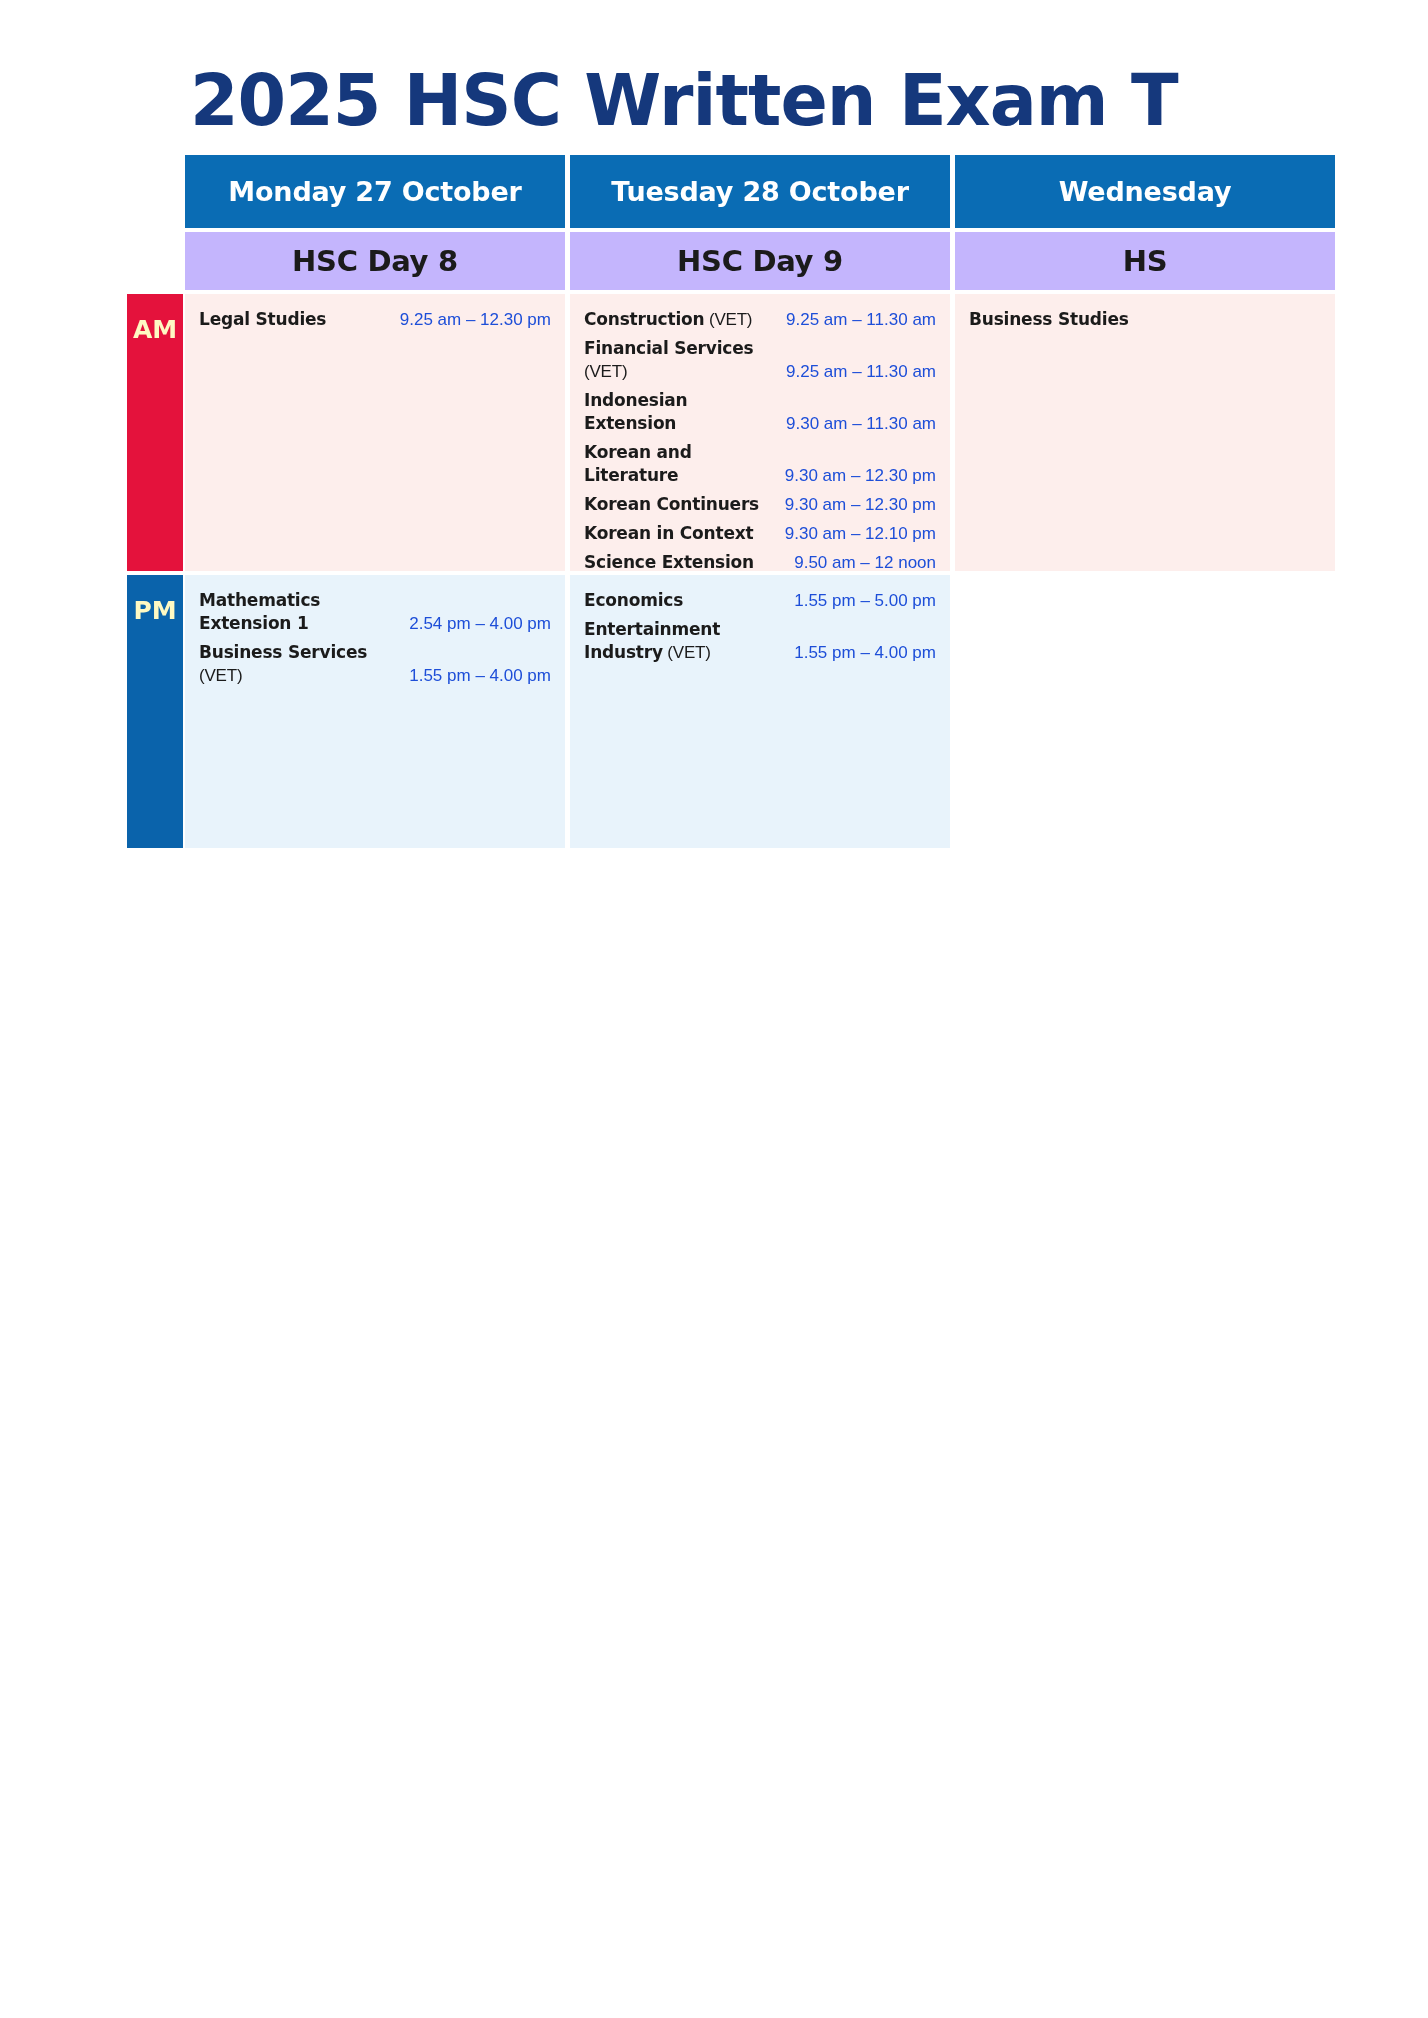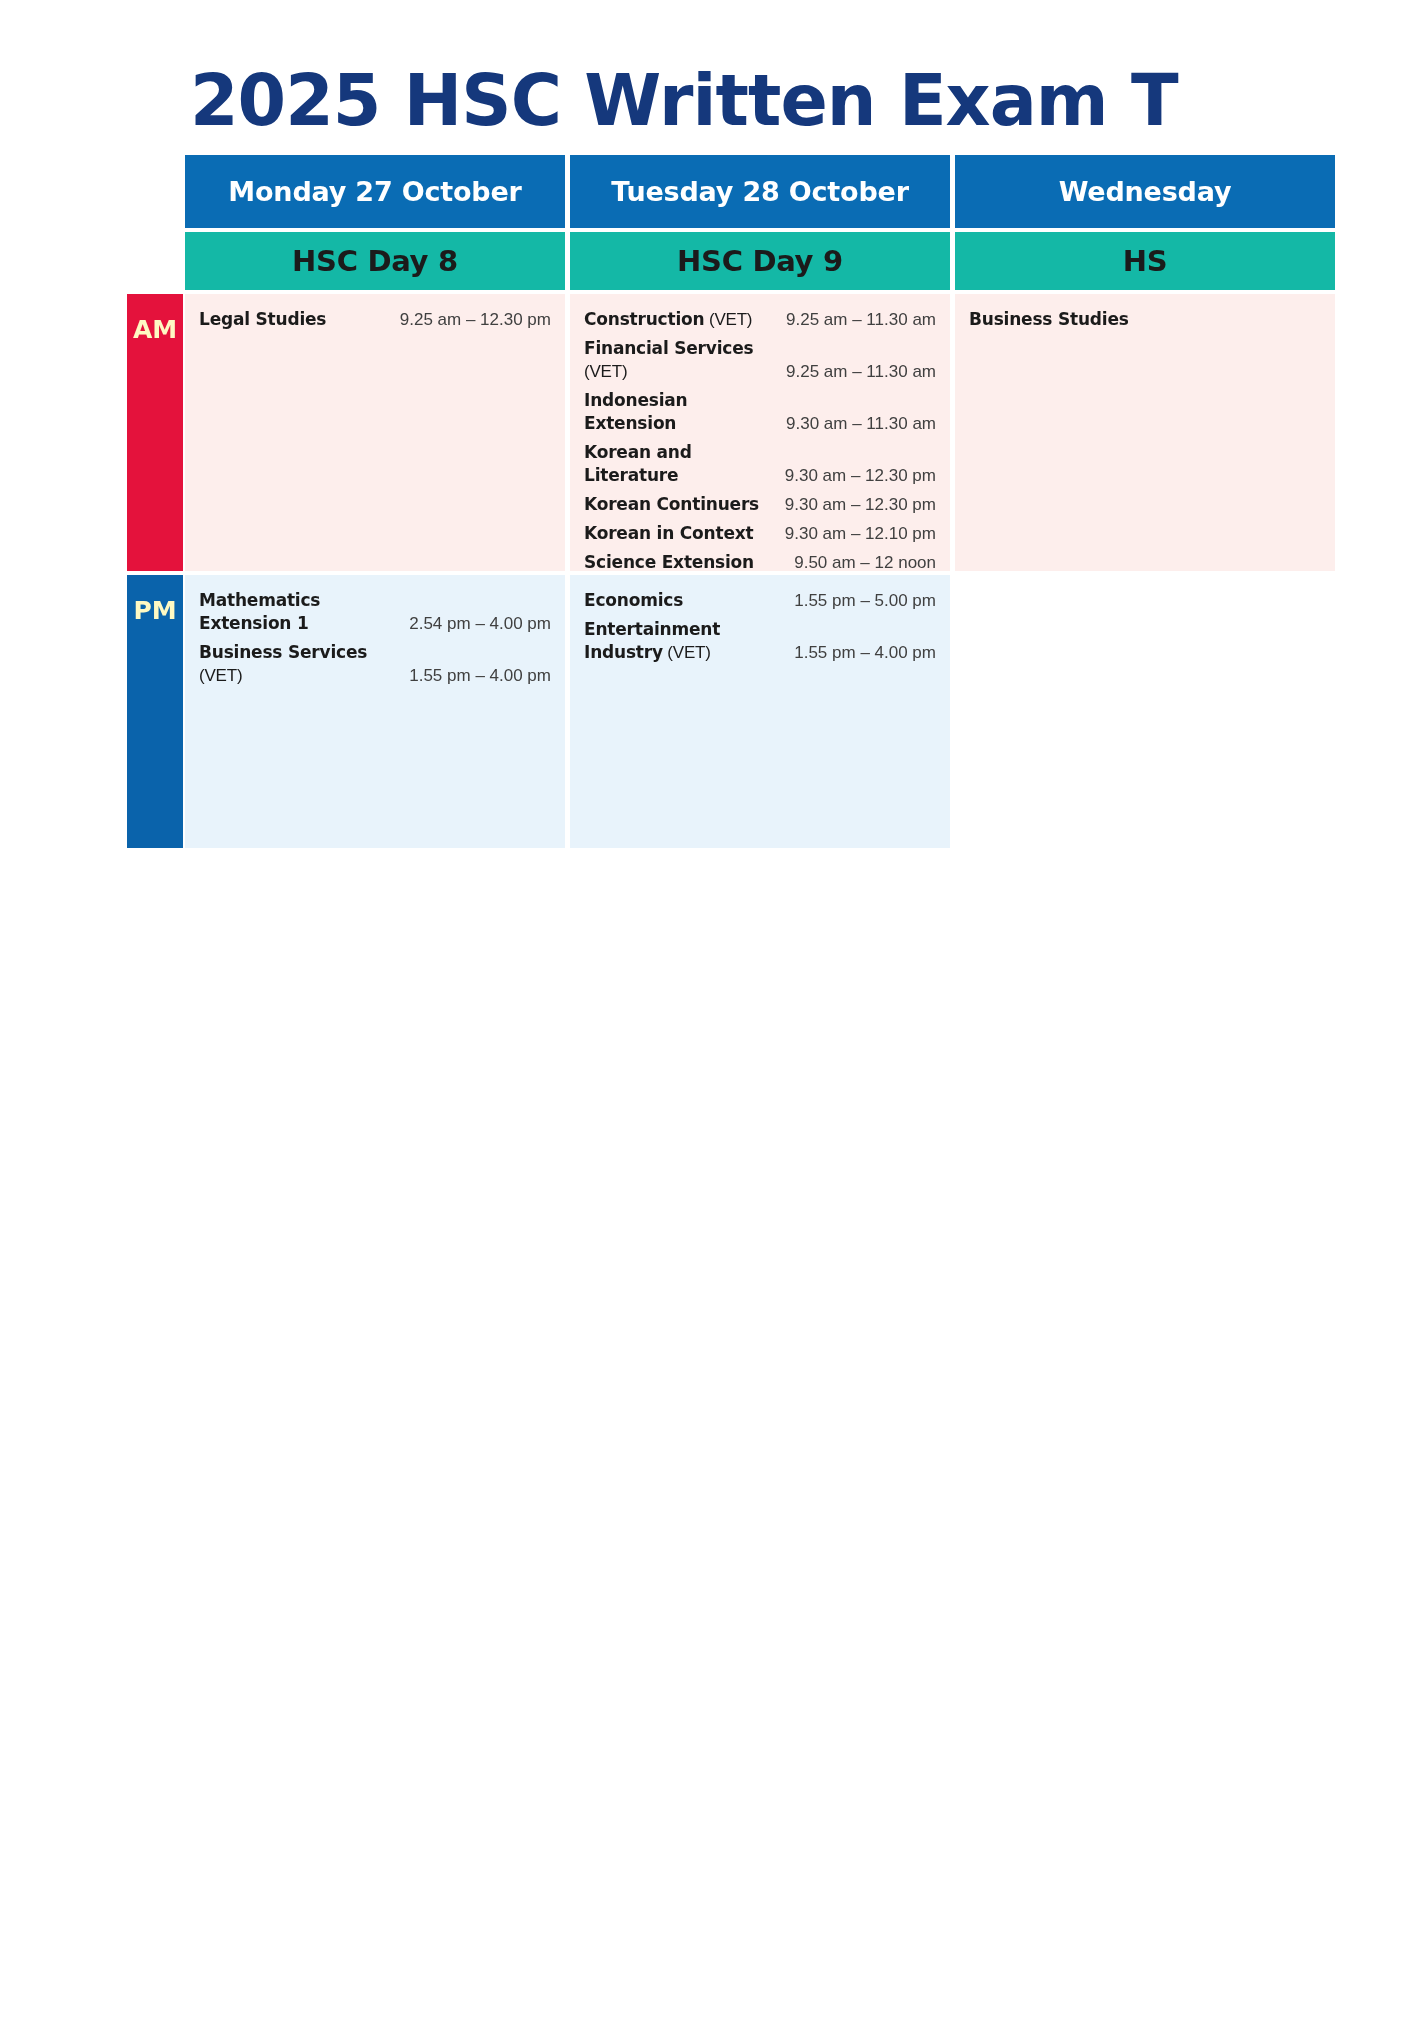--- a/index.html
+++ b/index.html
@@ -85,21 +85,21 @@
     display: flex;
     align-items: center;
     justify-content: center;
     font-family: "DejaVu Sans", sans-serif;
     font-weight: bold;
     font-size: 27px;
     white-space: nowrap;
     letter-spacing: -0.2px;
   }
   .hdr-day {
-    background: #14b8a6;
+    background: #c4b5fd;
     color: #1b1b1b;
     height: 58px;
     display: flex;
     align-items: center;
     justify-content: center;
     font-family: "DejaVu Sans", sans-serif;
     font-weight: bold;
     font-size: 29px;
     white-space: nowrap;
     letter-spacing: -0.3px;
@@ -140,21 +140,21 @@
     display: block;
     font-weight: normal;
     font-family: "Liberation Sans", sans-serif;
     font-size: 17px;
   }
   .entry-time {
     font-family: "Liberation Sans", sans-serif;
     font-weight: normal;
     font-size: 17px;
     line-height: 23px;
-    color: #404040;
+    color: #1d4ed8;
     white-space: nowrap;
     text-align: right;
     flex: 0 0 auto;
   }
 </style>
 </head>
 <body>
 
 <div id="page-title">2025 HSC Written Exam T</div>
 

